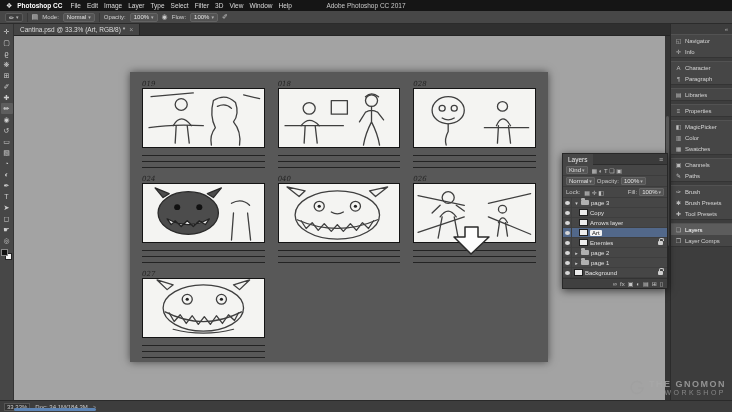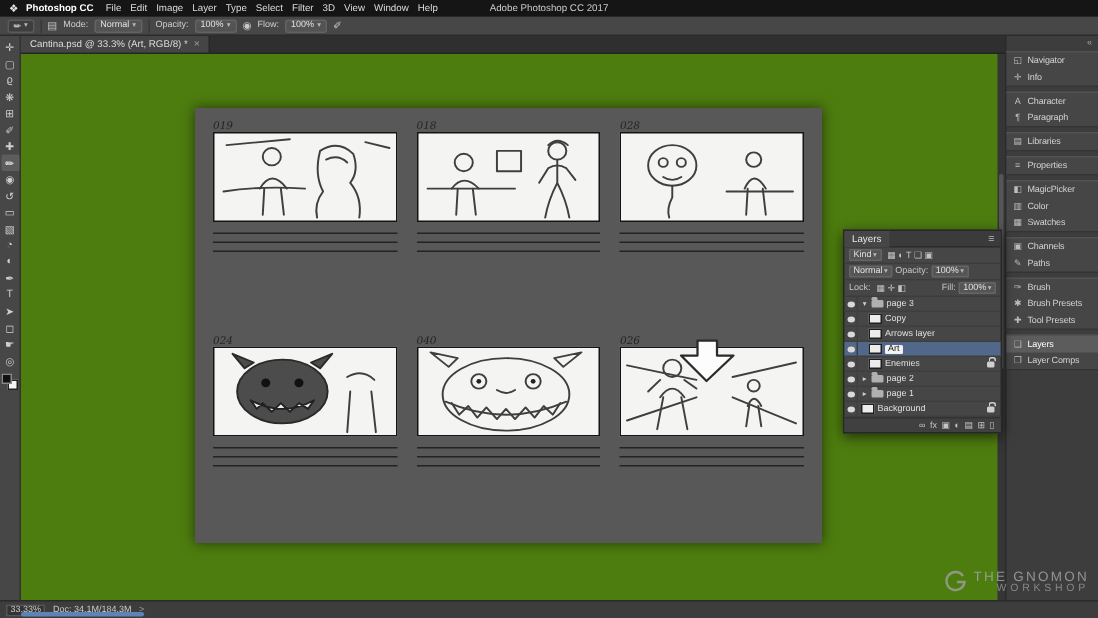--- a/index.html
+++ b/index.html
@@ -31,21 +31,21 @@
   
   .toolbar{position:absolute;left:0;top:24px;bottom:12px;width:14px;background:#474747;border-right:1px solid #333;display:flex;flex-direction:column;align-items:center;padding-top:2px;z-index:30;}
   .tool-col{display:flex;flex-direction:column;align-items:center;}
   .tool{width:12px;height:11px;display:flex;align-items:center;justify-content:center;color:#cfcfcf;font-size:7px;border-radius:1px;}
   .tool.active{background:#5d5d5d;color:#fff;}
   .swatch-stack{position:relative;width:11px;height:11px;margin-top:3px;}
   .swatch-bg{position:absolute;right:0;bottom:0;width:7px;height:7px;background:#f4f4f4;border:1px solid #222;}
   .swatch-fg{position:absolute;left:0;top:0;width:7px;height:7px;background:#111;border:1px solid #888;}
 
   
-  .canvas{position:absolute;left:14px;right:62px;top:36px;bottom:12px;background:#4d7c0f;overflow:hidden;z-index:1;}
+  .canvas{position:absolute;left:14px;right:62px;top:36px;bottom:12px;background:#a3a3a3;overflow:hidden;z-index:1;}
   .artboard{position:absolute;left:116px;top:36px;width:418px;height:290px;background:#585858;box-shadow:0 0 8px rgba(0,0,0,.55);padding:8px 12px 4px 12px;display:grid;grid-template-columns:repeat(3,1fr);column-gap:13px;row-gap:7px;overflow:hidden;}
   .sb-cell{display:flex;flex-direction:column;}
   .sb-number{font-size:7px;font-style:italic;color:#242424;height:8px;line-height:8px;font-family:"DejaVu Serif",serif;}
   .sb-frame{height:60px;background:#f4f4f2;border:1px solid #141414;overflow:hidden;}
   .sb-frame svg{width:100%;height:100%;display:block;}
   .sb-lines{margin-top:2px;}
   .note-line{height:6px;border-bottom:1px solid #232323;}
   .vscroll{position:absolute;right:0;top:0;bottom:0;width:5px;background:#353535;}
   .vthumb{position:absolute;right:1px;top:80px;width:3px;height:130px;background:#565656;border-radius:2px;}
 
@@ -88,21 +88,21 @@
 
   
   .statusbar{position:absolute;left:0;right:0;bottom:0;height:12px;background:#3d3d3d;border-top:1px solid #2a2a2a;display:flex;align-items:center;gap:5px;padding:0 4px;z-index:50;font-size:6px;color:#c9c9c9;}
   .zoom-field{background:#333;border:1px solid #555;padding:0 2px;height:8px;display:flex;align-items:center;}
   .status-chev{color:#9c9c9c;}
   .scroll-thumb{position:absolute;left:14px;bottom:1px;width:82px;height:3px;background:#5d84b4;border-radius:2px;}
 
   
   .watermark{position:absolute;right:6px;bottom:15px;z-index:70;display:flex;align-items:center;gap:4px;opacity:.8;}
   .wm-text{text-align:right;color:#a8a8a8;}
-  .wm-line1{font-size:9px;font-weight:normal;letter-spacing:1.5px;line-height:10px;}
+  .wm-line1{font-size:9px;font-weight:bold;letter-spacing:1.5px;line-height:10px;}
   .wm-line2{font-size:7px;letter-spacing:2.5px;color:#9a9a9a;line-height:8px;}
 </style>
 </head>
 <body>
 
 <div class="menubar">
   <span class="apple">❖</span>
   <span class="app-name">Photoshop CC</span>
   <span class="menu-items">
       <span class="menu-item">File</span>
@@ -344,20 +344,43 @@
               <path d="M84,40 Q88,30 93,40 M85,40 L83,54 M91,40 L93,54"></path>
             </g>
           </svg>
         </div>
         <div class="sb-lines">
           <div class="note-line"></div>
           <div class="note-line"></div>
           <div class="note-line"></div>
         </div>
       </div>
+      <div class="sb-cell">
+        <div class="sb-number">027</div>
+        <div class="sb-frame">
+          <svg viewBox="0 0 120 60" preserveAspectRatio="none">
+            <g fill="none" stroke="#3f3f3f" stroke-width="1.3" stroke-linecap="round" stroke-linejoin="round">
+              <ellipse cx="60" cy="30" rx="40" ry="24"></ellipse>
+              <path d="M24,11 L14,1 L30,6 Z M96,11 L106,1 L90,6 Z"></path>
+              <circle cx="44" cy="21" r="5"></circle>
+              <circle cx="78" cy="21" r="5"></circle>
+              <circle cx="44" cy="21" r="1.6" fill="#222" stroke="none"></circle>
+              <circle cx="78" cy="21" r="1.6" fill="#222" stroke="none"></circle>
+              <path d="M22,34 Q60,54 98,34"></path>
+              <path d="M26,35 L31,44 L37,37 L43,46 L49,38 L55,47 L61,39 L67,47 L73,38 L79,46 L85,37 L91,43 L95,35"></path>
+              <path d="M30,52 Q60,60 90,52"></path>
+            </g>
+          </svg>
+        </div>
+        <div class="sb-lines">
+          <div class="note-line"></div>
+          <div class="note-line"></div>
+          <div class="note-line"></div>
+        </div>
+      </div>
     </div>
   <div class="vscroll">
     <span class="vthumb"></span>
   </div>
 </div>
 
 <svg class="cursor" width="40" height="30" viewBox="0 0 40 30">
   <polygon points="13,1 26,1 26,11 37,11 19,28 2,11 13,11" fill="#fdfdfd" stroke="#2a2a2a" stroke-width="1.5" stroke-linejoin="round"></polygon>
 </svg>
 

